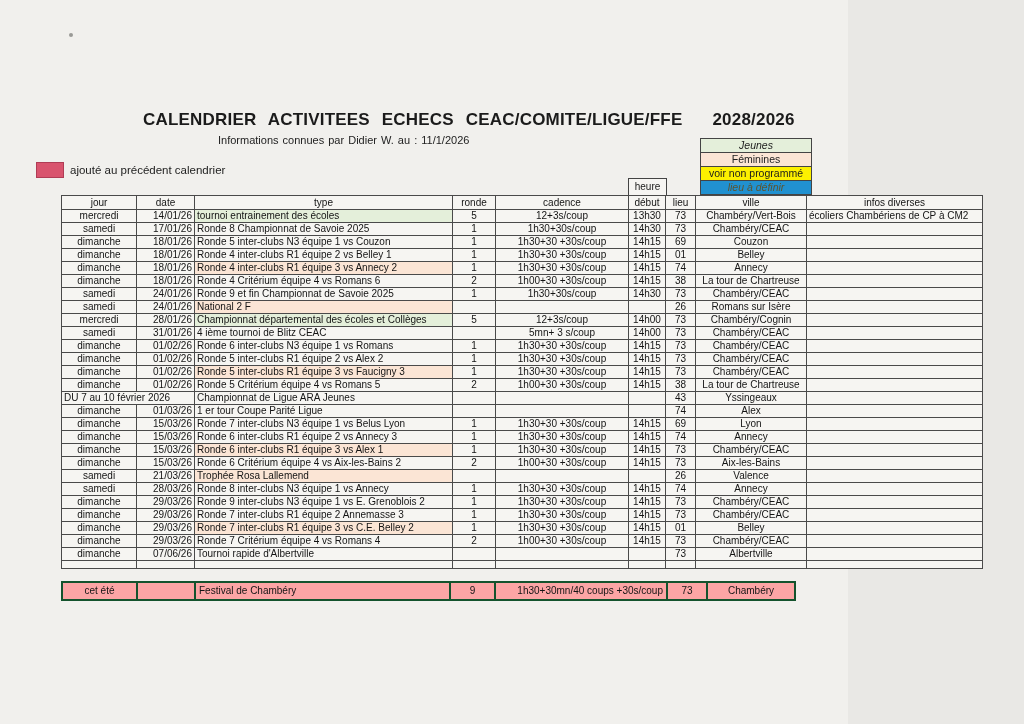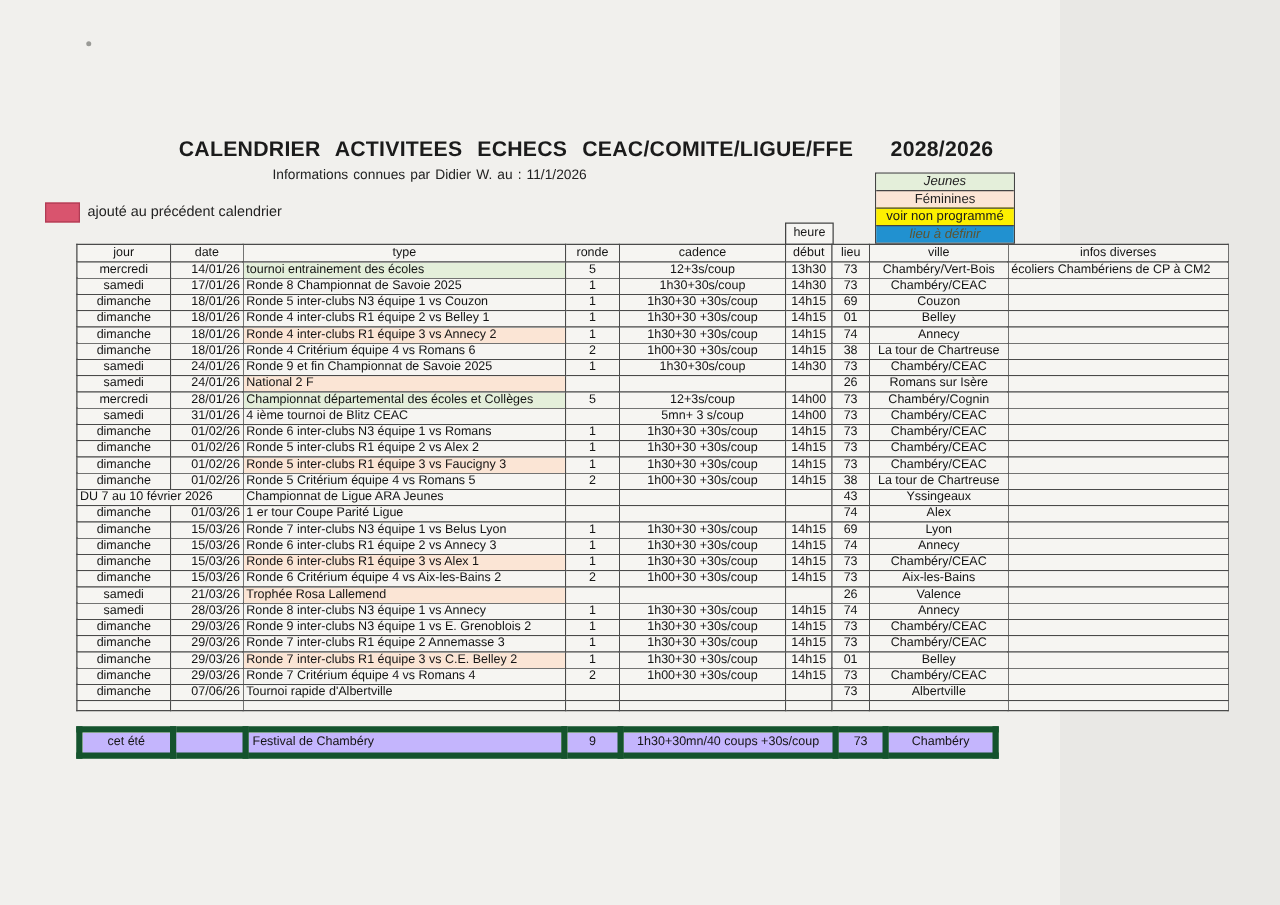--- a/index.html
+++ b/index.html
@@ -72,27 +72,27 @@
   .c-infos{text-align:left;padding-left:4px;}
   td.hl-green{background:var(--jeunes_green);}
   td.hl-peach{background:var(--feminines_peach);}
   tr.marked td:first-child::before{
     content:"";position:absolute;left:-15px;top:0px;
     width:13px;height:11px;background:var(--pink);
   }
   
   .footer-table{position:absolute;left:61px;top:581px;width:733px;}
   .footer-table td{
-    border:5px solid #14532d;font-size:10px;height:16px;line-height:16px;
-    overflow:hidden;white-space:nowrap;background:#c4b5fd;padding:0 3px;color:#141414;
+    border:2px solid #14532d;font-size:10px;height:16px;line-height:16px;
+    overflow:hidden;white-space:nowrap;background:#fca5a5;padding:0 3px;color:#141414;
   }
   .ft-jour{text-align:center;}
   .ft-type{text-align:left;padding-left:4px;}
   .ft-ronde{text-align:center;}
-  .ft-cadence{text-align:center;padding-left:4px;}
+  .ft-cadence{text-align:right;padding-left:4px;}
   .ft-lieu{text-align:center;}
   .ft-ville{text-align:center;}
   
   .speck{position:absolute;left:69px;top:33px;width:4px;height:4px;border-radius:50%;background:#9a9a96;}
 </style>
 </head>
 <body>
 
 <div class="page">
 

